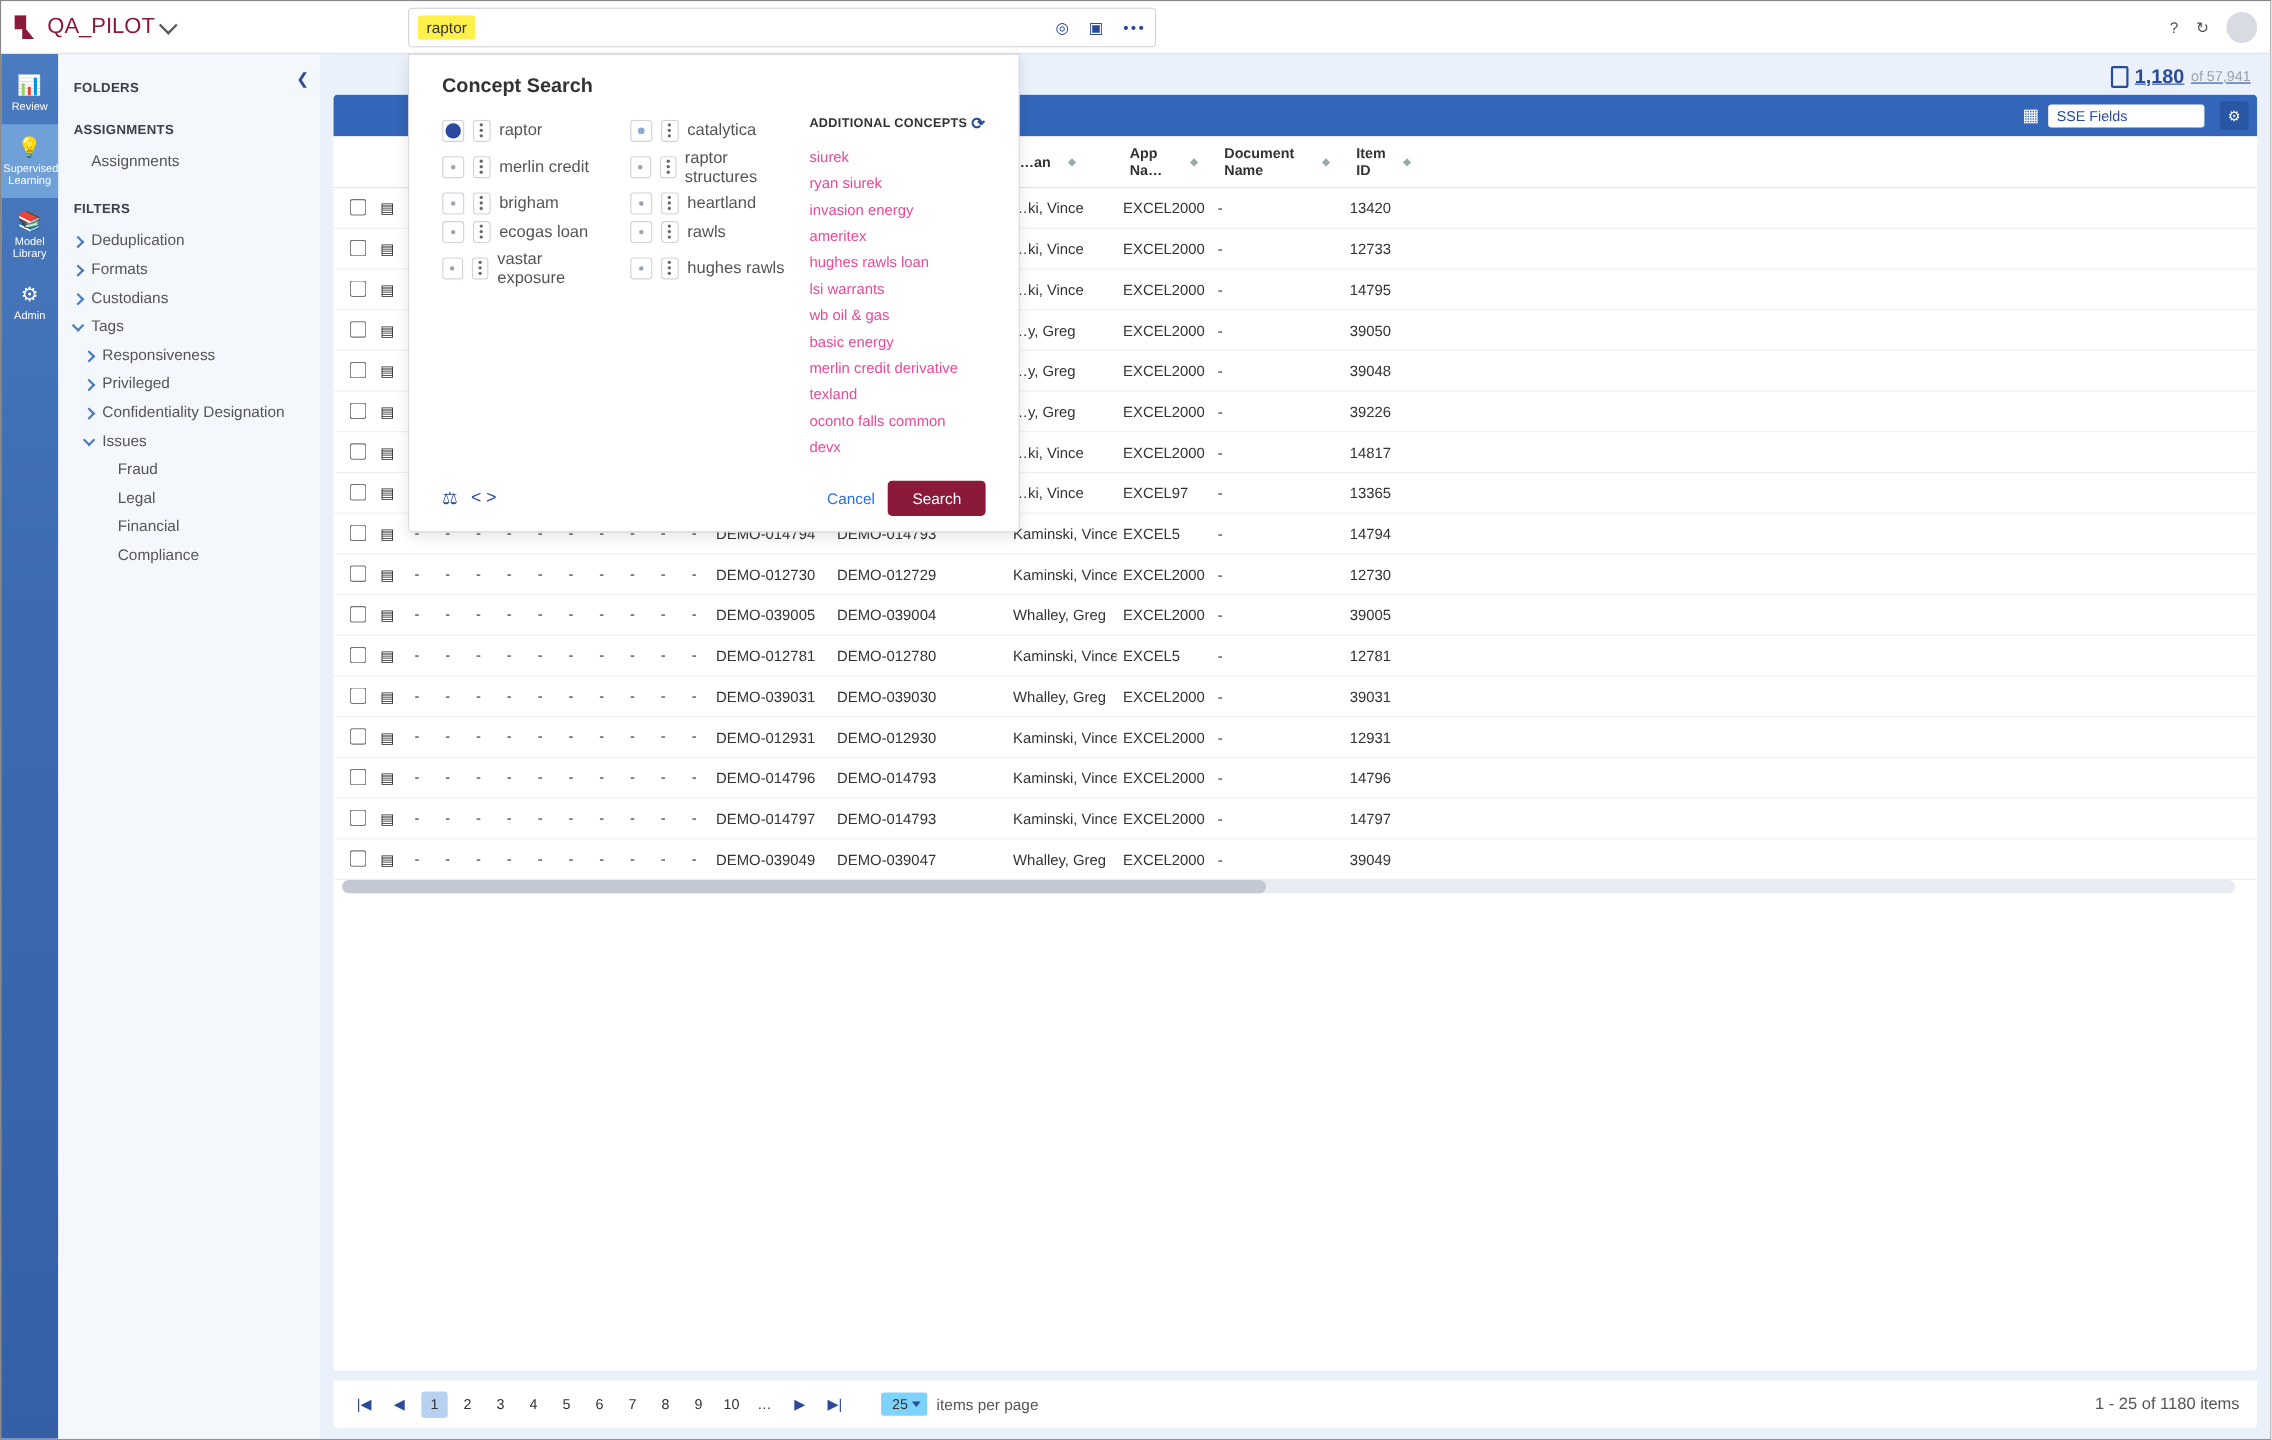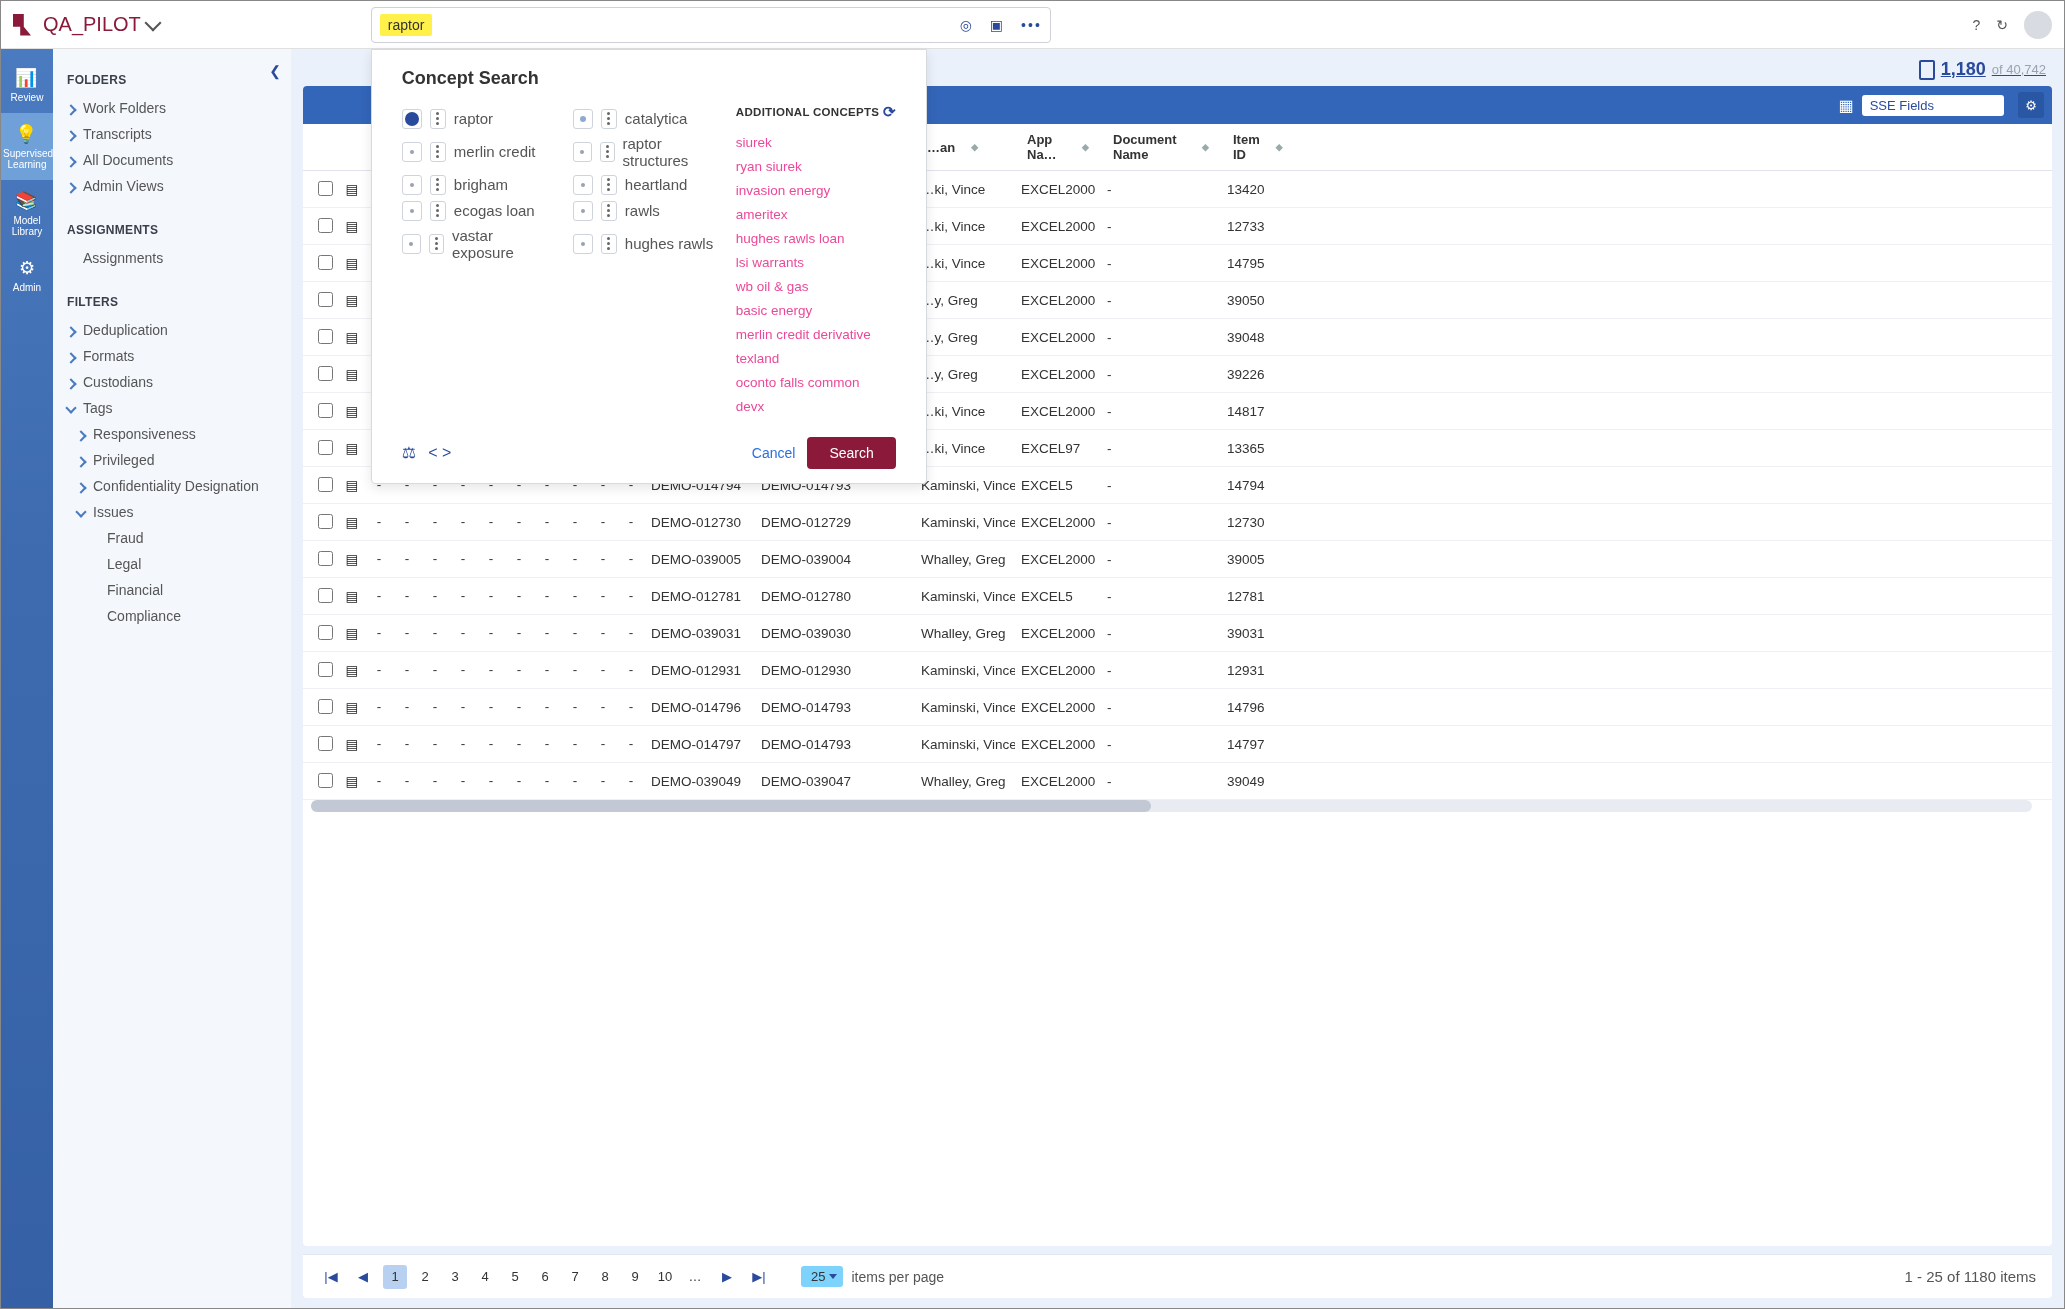--- a/index.html
+++ b/index.html
@@ -249,26 +249,20 @@
     <div class="rail" id="rail">
         <div class="ritem"><span class="ricon">📊</span>Review</div>
         <div class="ritem active"><span class="ricon">💡</span>Supervised Learning</div>
         <div class="ritem"><span class="ricon">📚</span>Model Library</div>
         <div class="ritem"><span class="ricon">⚙</span>Admin</div>
       </div>
 
     <div class="sidebar">
       <span class="collapse">❮</span>
       <h4>FOLDERS</h4>
-      <ul class="tree" id="folders">
-          <li class="parent">Work Folders</li>
-          <li class="parent">Transcripts</li>
-          <li class="parent">All Documents</li>
-          <li class="parent">Admin Views</li>
-        </ul>
 
       <h4 style="margin-top:24px">ASSIGNMENTS</h4>
       <ul class="tree">
           <li>Assignments</li>
         </ul>
 
       <h4 style="margin-top:24px">FILTERS</h4>
       <ul class="tree" id="filters">
           <li class="parent">Deduplication</li>
           <li class="parent">Formats</li>
@@ -287,21 +281,21 @@
             </ul>
           </ul>
         </ul>
     </div>
 
     <div class="main">
       <div class="resultbar">
         <div class="doccount">
           <span class="page-icon"></span>
           <span style="font-weight:600">1,180</span>
-          <small>of 40,742</small>
+          <small>of 57,941</small>
         </div>
       </div>
 
       <div class="tablewrap">
         <div class="thead">
           <span style="flex:1"></span>
           <span style="font-size:16px;cursor:pointer">▦</span>
           <span class="fld">SSE Fields</span>
           <span class="gear">⚙</span>
         </div>

